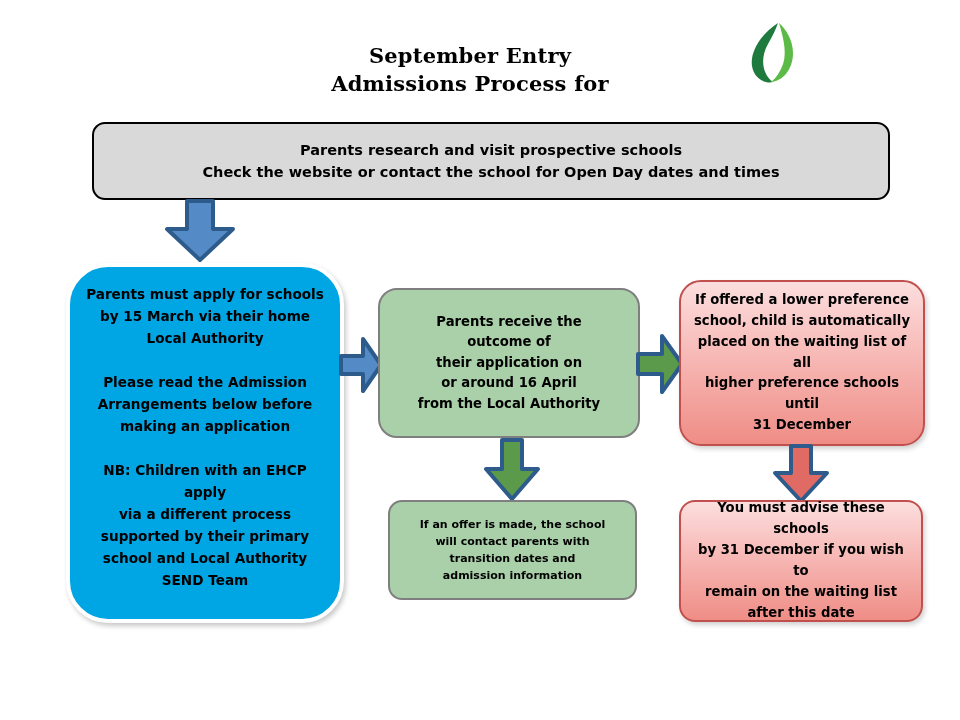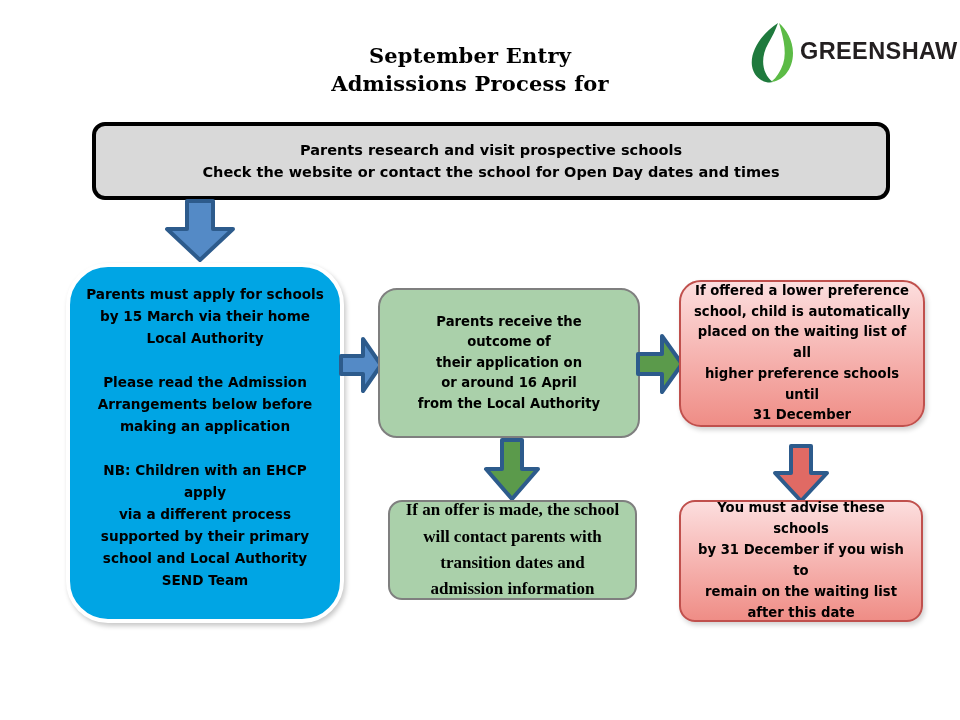--- a/index.html
+++ b/index.html
@@ -84,21 +84,21 @@
   }
 
   
   #box-research {
     position: absolute;
     left: 92px;
     top: 122px;
     width: 798px;
     height: 78px;
     background: #d9d9d9;
-    border: 4px solid #000000;
+    border: 2px solid #000000;
     border-radius: 13px;
     box-sizing: border-box;
     display: flex;
     align-items: center;
     justify-content: center;
   }
   #box-research .node-text {
     font-size: 14.5px;
     line-height: 1.55;
   }
@@ -156,32 +156,31 @@
     background: #aad0aa;
     border: 2px solid #7f7f7f;
     border-radius: 14px;
     box-sizing: border-box;
     display: flex;
     align-items: center;
     justify-content: center;
     padding: 0 8px;
   }
   #box-offer .node-text {
-    font-size: 17px;
+    font-size: 11px;
     line-height: 1.55;
-    font-family: Liberation Serif, serif;
   }
 
   
   #box-waiting {
     position: absolute;
     left: 679px;
     top: 280px;
     width: 246px;
-    height: 147px;
+    height: 166px;
     background: linear-gradient(to bottom, #fcdede 0%, #f7b9b6 45%, #ef8d86 100%);
     border: 2px solid #c0504d;
     border-radius: 22px;
     box-sizing: border-box;
     box-shadow: 2px 3px 5px rgba(0,0,0,0.18);
     display: flex;
     align-items: center;
     justify-content: center;
     padding: 0 8px;
   }
@@ -233,21 +232,20 @@
 </div>
 
 <div id="logo">
   <span class="leaf">
     <svg viewBox="0 0 48 62" width="48" height="62">
       <path d="M30 1 C12 13 2 30 4 44 C6 57 18 62 25 60 C14 52 12 36 20 22 C24 15 28 7 30 1 Z" fill="#1f7a3d"></path>
       <path d="M31 1 C36 18 40 34 33 47 C29 55 25 59 22 60 C34 60 45 48 45 31 C45 18 38 7 31 1 Z" fill="#5cbb46"></path>
     </svg>
   </span>
   <span class="wordmark">
-    <span class="brand-main">GREENSHAW</span>
   </span>
 </div>
 
 <div id="box-research">
   <span class="node-text">Parents research and visit prospective schools
 Check the website or contact the school for Open Day dates and times</span>
 </div>
 
 <div class="arrow" id="arrow-research-to-apply">
   <svg viewBox="0 0 74 64" width="74" height="64">

